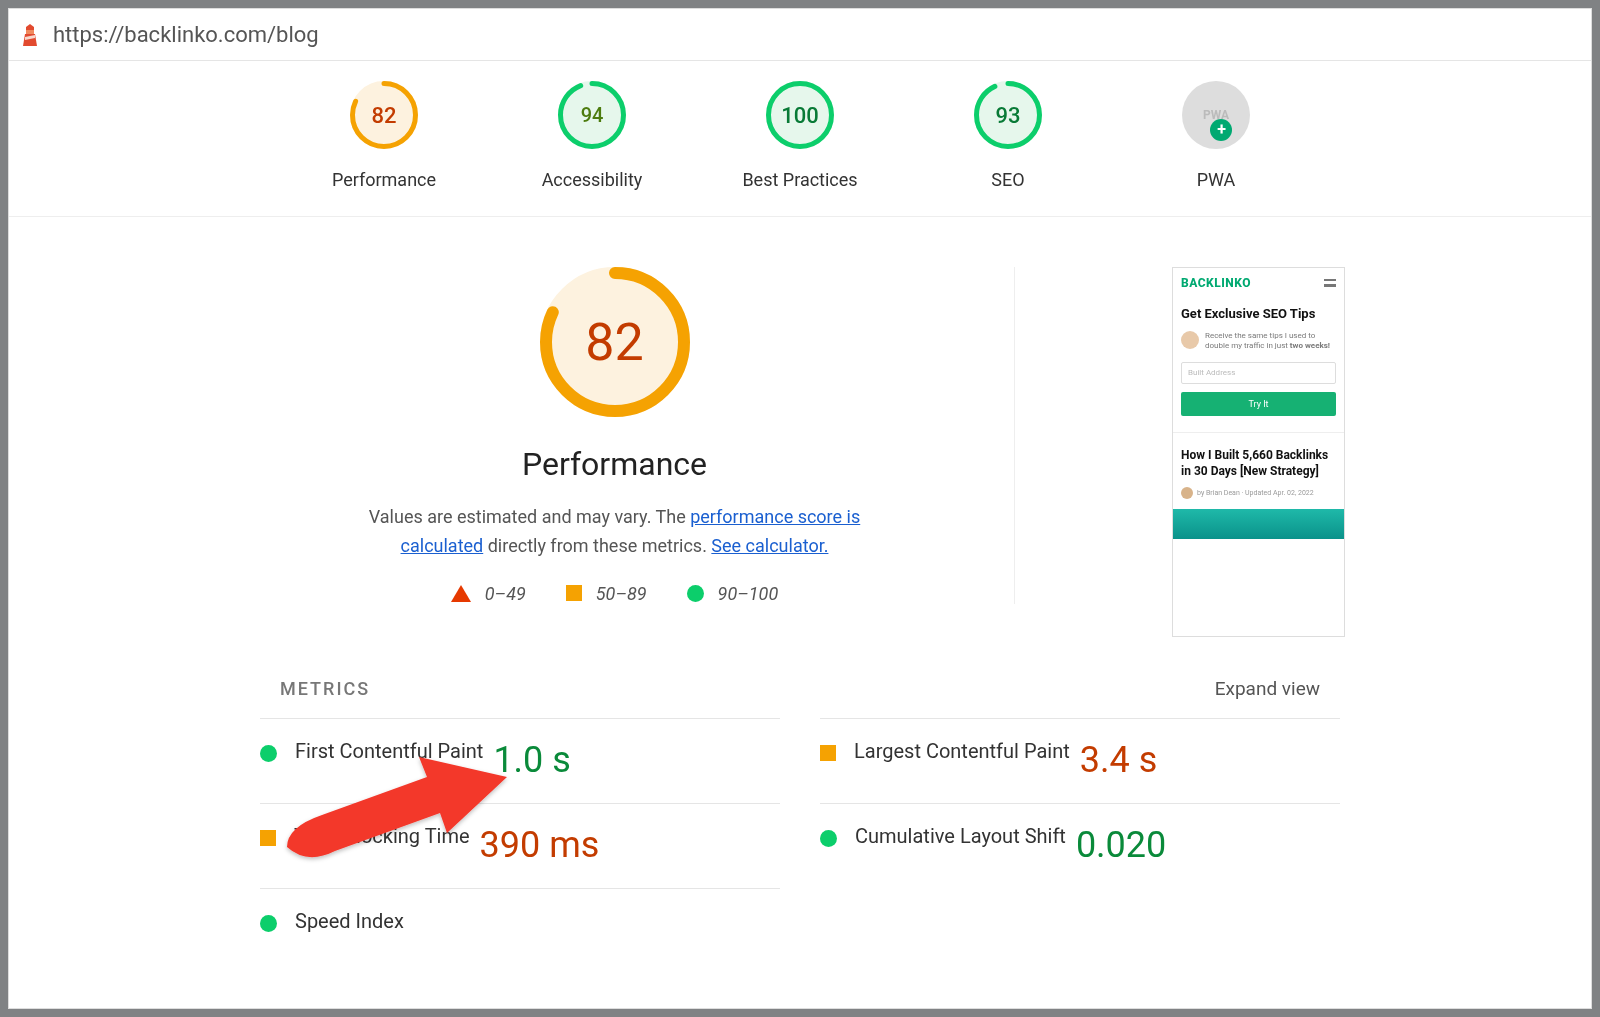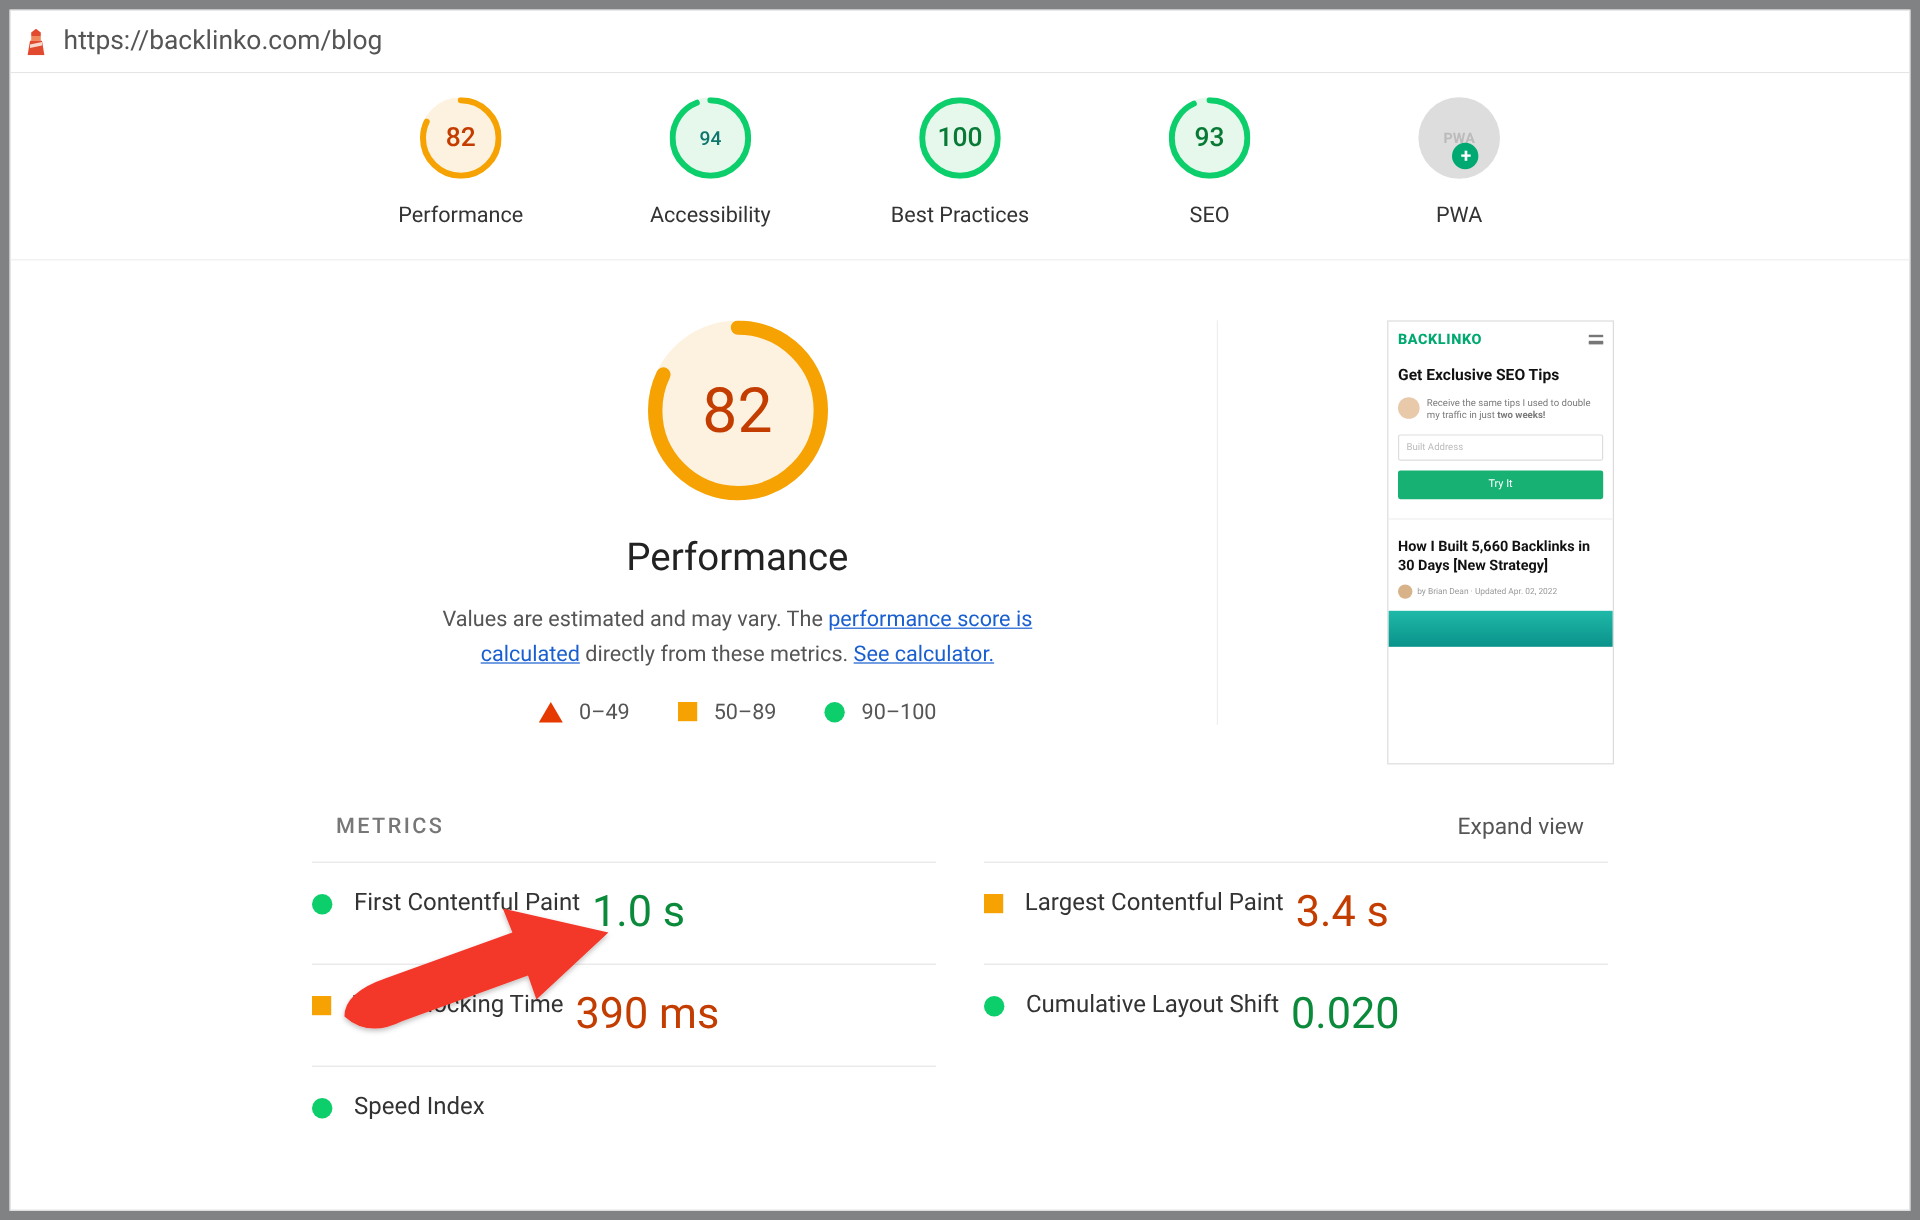--- a/index.html
+++ b/index.html
@@ -136,36 +136,36 @@
     color: #555;
     text-align: center;
     line-height: 1.6;
     max-width: 520px;
     margin-bottom: 22px;
   }
   .hero-sub a { color: #1a5fd0; text-decoration: underline; cursor: pointer; }
 
   .legend {
     display: flex; gap: 40px; align-items: center;
-    font-size: 18px; color: #555;
+    font-size: 18px; color: #555; font-style: italic;
   }
   .legend-item { display: flex; align-items: center; gap: 14px; }
   .tri {
     width: 0; height: 0;
     border-left: 10px solid transparent;
     border-right: 10px solid transparent;
     border-bottom: 17px solid #e63900;
   }
   .sq { width: 16px; height: 16px; background: #f5a202; }
   .ci { width: 17px; height: 17px; background: #0cce6b; border-radius: 50%; }
 
   
   .shot-col { width: 330px; display:flex; justify-content: flex-end;}
   .shot {
-    width: 189px;
+    width: 173px;
     height: 370px;
     border: 1px solid #ddd;
     background: #fff;
     font-size: 10px;
     color: #444;
     display: flex; flex-direction: column;
     overflow: hidden;
   }
   .shot-top{display:flex;justify-content:space-between;align-items:center;padding:8px 8px 4px;}
   .shot-brand{color:#00a971;font-weight:800;font-size:12px;letter-spacing:0.5px}
@@ -254,21 +254,21 @@
       <div class="gauge-small"><svg width="68" height="68">
     <circle cx="34" cy="34" r="31.5" fill="#fdf2df" stroke="#fdf2df" stroke-width="5"></circle>
     <circle cx="34" cy="34" r="31.5" fill="none" stroke="#f5a202" stroke-width="5" stroke-dasharray="197.92033717615698" stroke-dashoffset="35.62566069170826" stroke-linecap="round"></circle>
   </svg><span class="score" style="color:#c33c00;font-size:22px">82</span></div>
       <div class="gauge-label">Performance</div>
     </div>
     <div class="gauge-item">
       <div class="gauge-small"><svg width="68" height="68">
     <circle cx="34" cy="34" r="31.5" fill="#e6f7ec" stroke="#e6f7ec" stroke-width="5"></circle>
     <circle cx="34" cy="34" r="31.5" fill="none" stroke="#0cce6b" stroke-width="5" stroke-dasharray="197.92033717615698" stroke-dashoffset="11.875220230569429" stroke-linecap="round"></circle>
-  </svg><span class="score" style="color:#0f766e;font-size:16px">94</span></div>
+  </svg><span class="score" style="color:#4d7c0f;font-size:20px">94</span></div>
       <div class="gauge-label">Accessibility</div>
     </div>
     <div class="gauge-item">
       <div class="gauge-small"><svg width="68" height="68">
     <circle cx="34" cy="34" r="31.5" fill="#e6f7ec" stroke="#e6f7ec" stroke-width="5"></circle>
     <circle cx="34" cy="34" r="31.5" fill="none" stroke="#0cce6b" stroke-width="5" stroke-dasharray="197.92033717615698" stroke-dashoffset="0" stroke-linecap="round"></circle>
   </svg><span class="score" style="color:#087a36;font-size:22px">100</span></div>
       <div class="gauge-label">Best Practices</div>
     </div>
     <div class="gauge-item">

